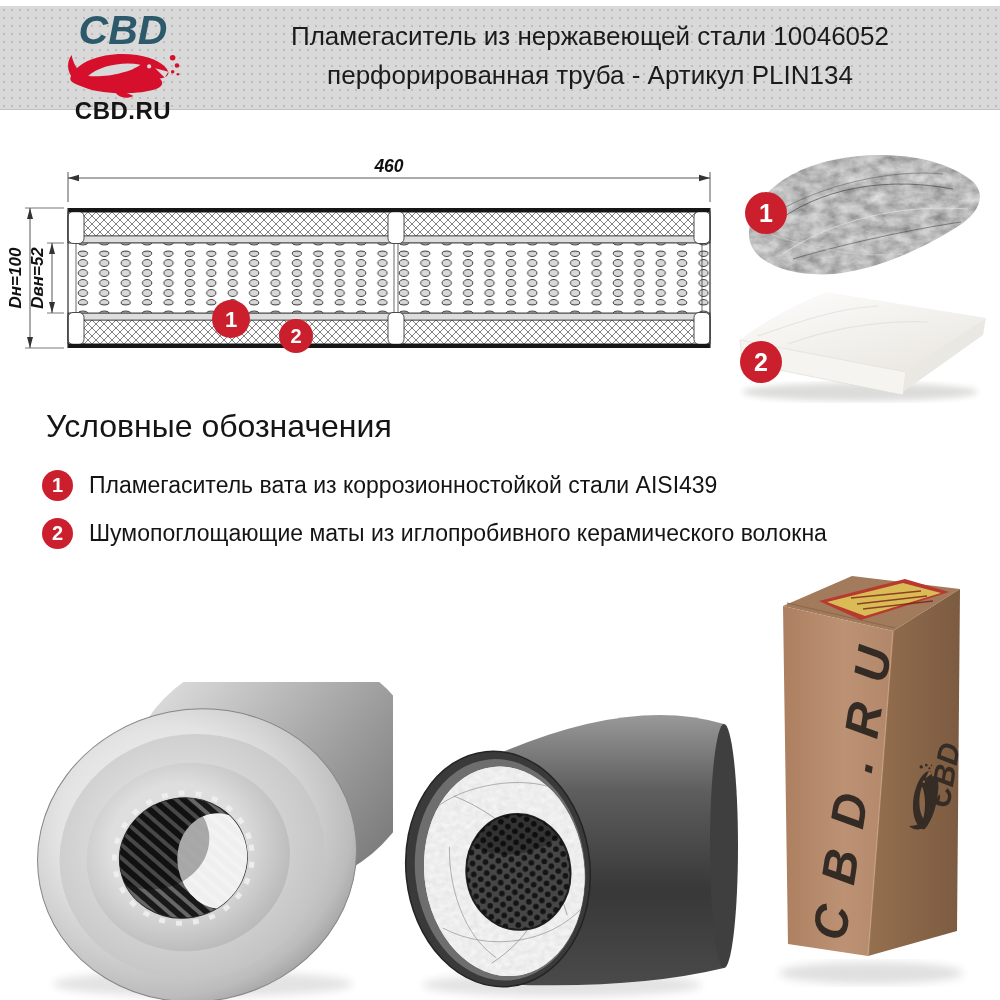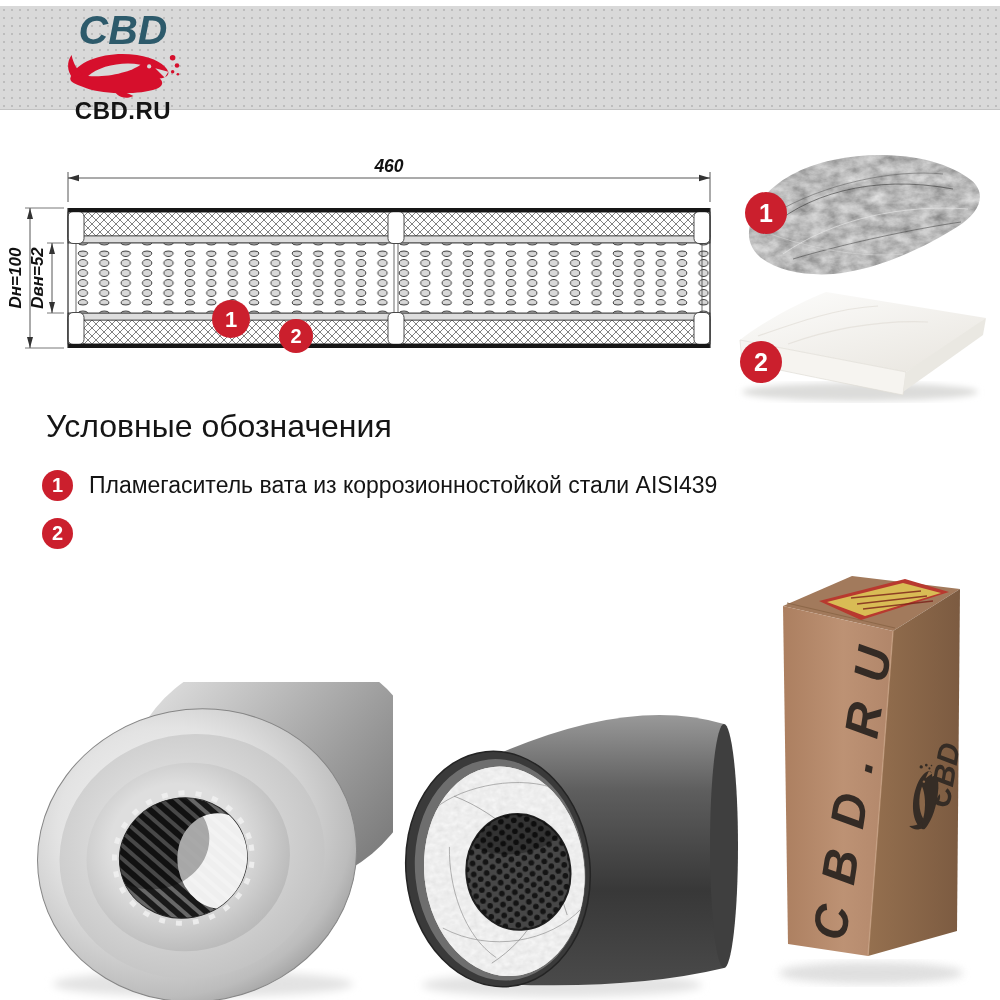--- a/index.html
+++ b/index.html
@@ -58,20 +58,22 @@
     <div class="logo">
       <div class="logo-cbd">CBD</div>
       <div class="logo-fish">
         <svg width="124" height="54" viewBox="0 0 132 62" style="color:#d60f2c;--fish-cut:#d9d9d9;margin:0 auto;">
           <use href="#fish"></use>
         </svg>
       </div>
       <div class="logo-ru">CBD.RU</div>
     </div>
     <div class="title">
+      <div>Пламегаситель из нержавеющей стали 10046052</div>
+      <div>перфорированная труба - Артикул PLIN134</div>
     </div>
   </div>
 
   <svg class="abs" style="left:8px;top:142px;" width="712" height="258" viewBox="0 0 712 258">
     <defs>
       <pattern id="xh" width="8" height="8" patternUnits="userSpaceOnUse">
         <path d="M0,8 L8,0 M0,0 L8,8" stroke="#4a4a4a" stroke-width="0.7" fill="none"></path>
       </pattern>
       <pattern id="pmid" width="21.4" height="10" patternUnits="userSpaceOnUse">
         <ellipse cx="10.7" cy="5" rx="4.7" ry="3.5" fill="#d8d8d8" stroke="#2d2d2d" stroke-width="0.9"></ellipse>
@@ -206,20 +208,21 @@
     </g>
   </svg>
 
   <div class="legend-heading">Условные обозначения</div>
   <div class="legend-item li-1">
     <div class="badge">1</div>
     <div>Пламегаситель вата из коррозионностойкой стали AISI439</div>
   </div>
   <div class="legend-item li-2">
     <div class="badge">2</div>
+    <div>Шумопоглощающие маты из иглопробивного керамического волокна</div>
   </div>
 
   <svg class="abs" style="left:18px;top:676px;" width="375" height="324" viewBox="0 0 375 324">
     <defs>
       <linearGradient id="gB" x1="0" y1="0" x2="1" y2="1">
         <stop offset="0" stop-color="#ececec"></stop>
           <stop offset="0.6" stop-color="#9d9d9d"></stop>
           <stop offset="1" stop-color="#6b6b6b"></stop>
       </linearGradient>
       <radialGradient id="gF" cx="0.42" cy="0.38" r="0.75">

